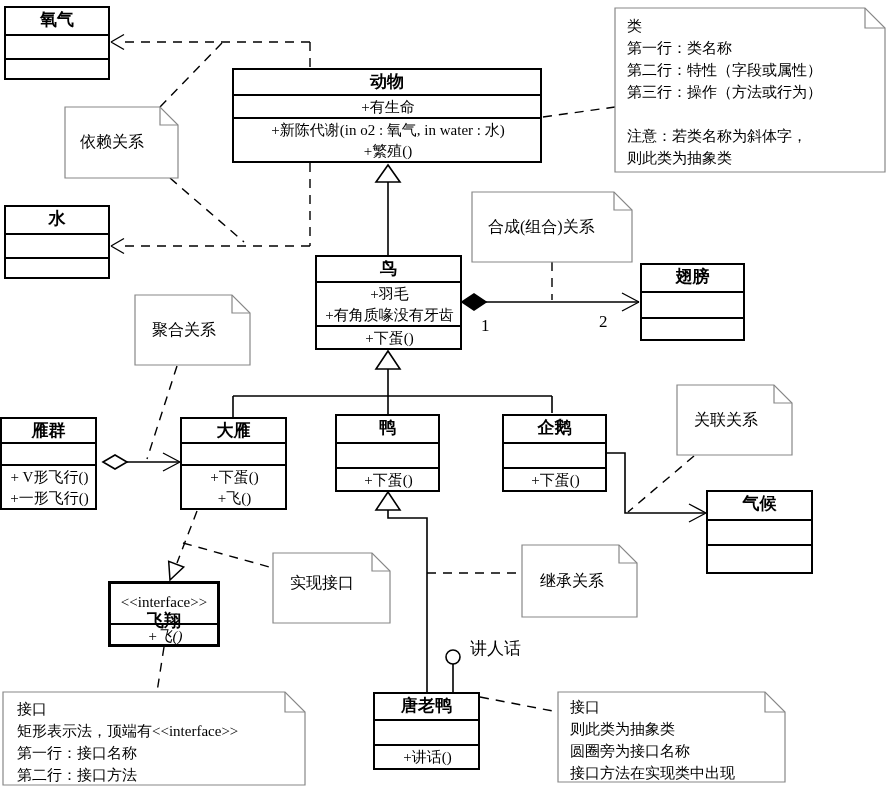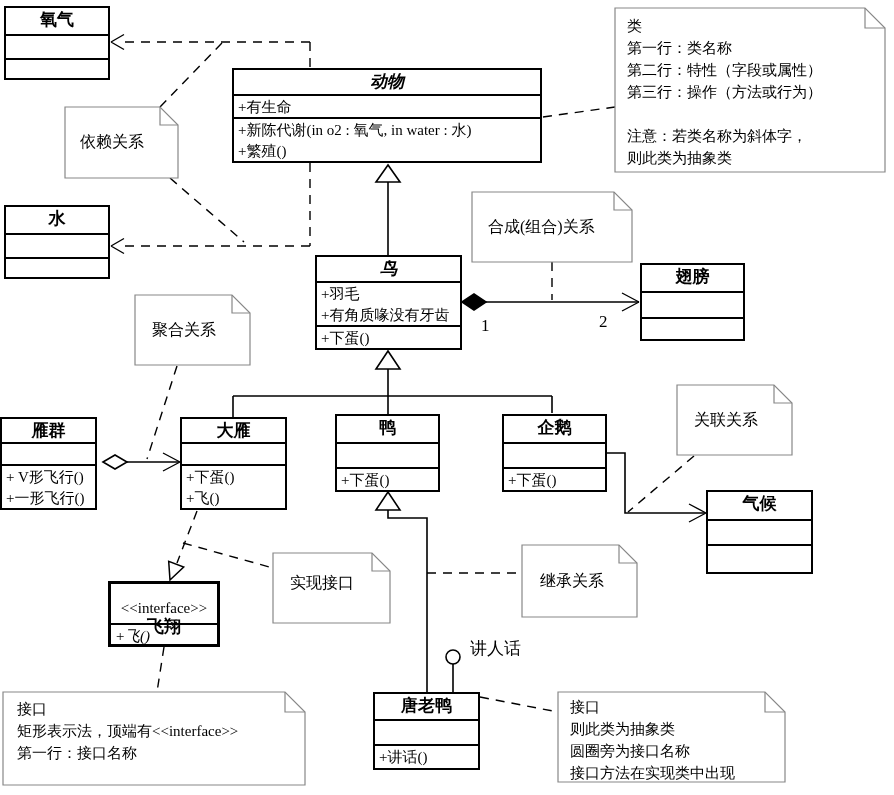--- a/index.html
+++ b/index.html
@@ -7,24 +7,24 @@
   #stage{position:relative;width:894px;height:795px;background:#fff;overflow:hidden;}
   #wires{position:absolute;left:0;top:0;z-index:1;}
   .cls{position:absolute;background:#fff;border:2px solid #000;box-sizing:border-box;
        display:flex;flex-direction:column;z-index:2;}
   .cls.iface{border-width:3px;}
   .comp{box-sizing:border-box;}
   .comp + .comp{border-top:2px solid #000;}
   .grow{flex:1 1 auto;}
   .cls-title{font-weight:bold;text-align:center;font-size:17px;line-height:20px;padding-top:2px;
              box-sizing:border-box;}
-  .abstract{font-style:italic;}
-  .m{font-size:15px;line-height:19px;padding:2px 2px 0 4px;white-space:nowrap;overflow:hidden;}
+  .abstract{}
+  .m{font-size:15px;line-height:19px;padding:2px 2px 0 4px;white-space:nowrap;overflow:hidden;text-align:center;}
   .m.it{font-style:italic;}
-  .stereo{font-size:15px;line-height:17px;text-align:center;padding-top:16px;}
+  .stereo{font-size:15px;line-height:17px;text-align:center;padding-top:10px;}
   .iname{font-size:17px;font-weight:bold;text-align:center;line-height:19px;}
   .note-text{position:absolute;z-index:3;font-size:15px;line-height:22px;}
   .note-single{position:absolute;z-index:3;font-size:16px;display:flex;align-items:center;}
   .note-line{min-height:22px;white-space:nowrap;}
   .flabel{position:absolute;z-index:3;font-size:17px;white-space:nowrap;}
 </style>
 </head>
 <body>
 
 <div id="stage">
@@ -238,20 +238,21 @@
     <div class="note-line">第三行：操作（方法或行为）</div>
     <div class="note-line"></div>
     <div class="note-line">注意：若类名称为斜体字，</div>
     <div class="note-line">则此类为抽象类</div>
   </div>
 
   <div class="note-text" style="left:17px;top:698px;width:280px">
     <div class="note-line">接口</div>
     <div class="note-line">矩形表示法，顶端有&lt;&lt;interface&gt;&gt;</div>
     <div class="note-line">第一行：接口名称</div>
+    <div class="note-line">第二行：接口方法</div>
   </div>
 
   <div class="note-text" style="left:570px;top:697px;width:210px;line-height:21px">
     <div class="note-line">接口</div>
     <div class="note-line">则此类为抽象类</div>
     <div class="note-line">圆圈旁为接口名称</div>
     <div class="note-line">接口方法在实现类中出现</div>
   </div>
 
   <div class="flabel" style="left:481px;top:316px">1</div>

